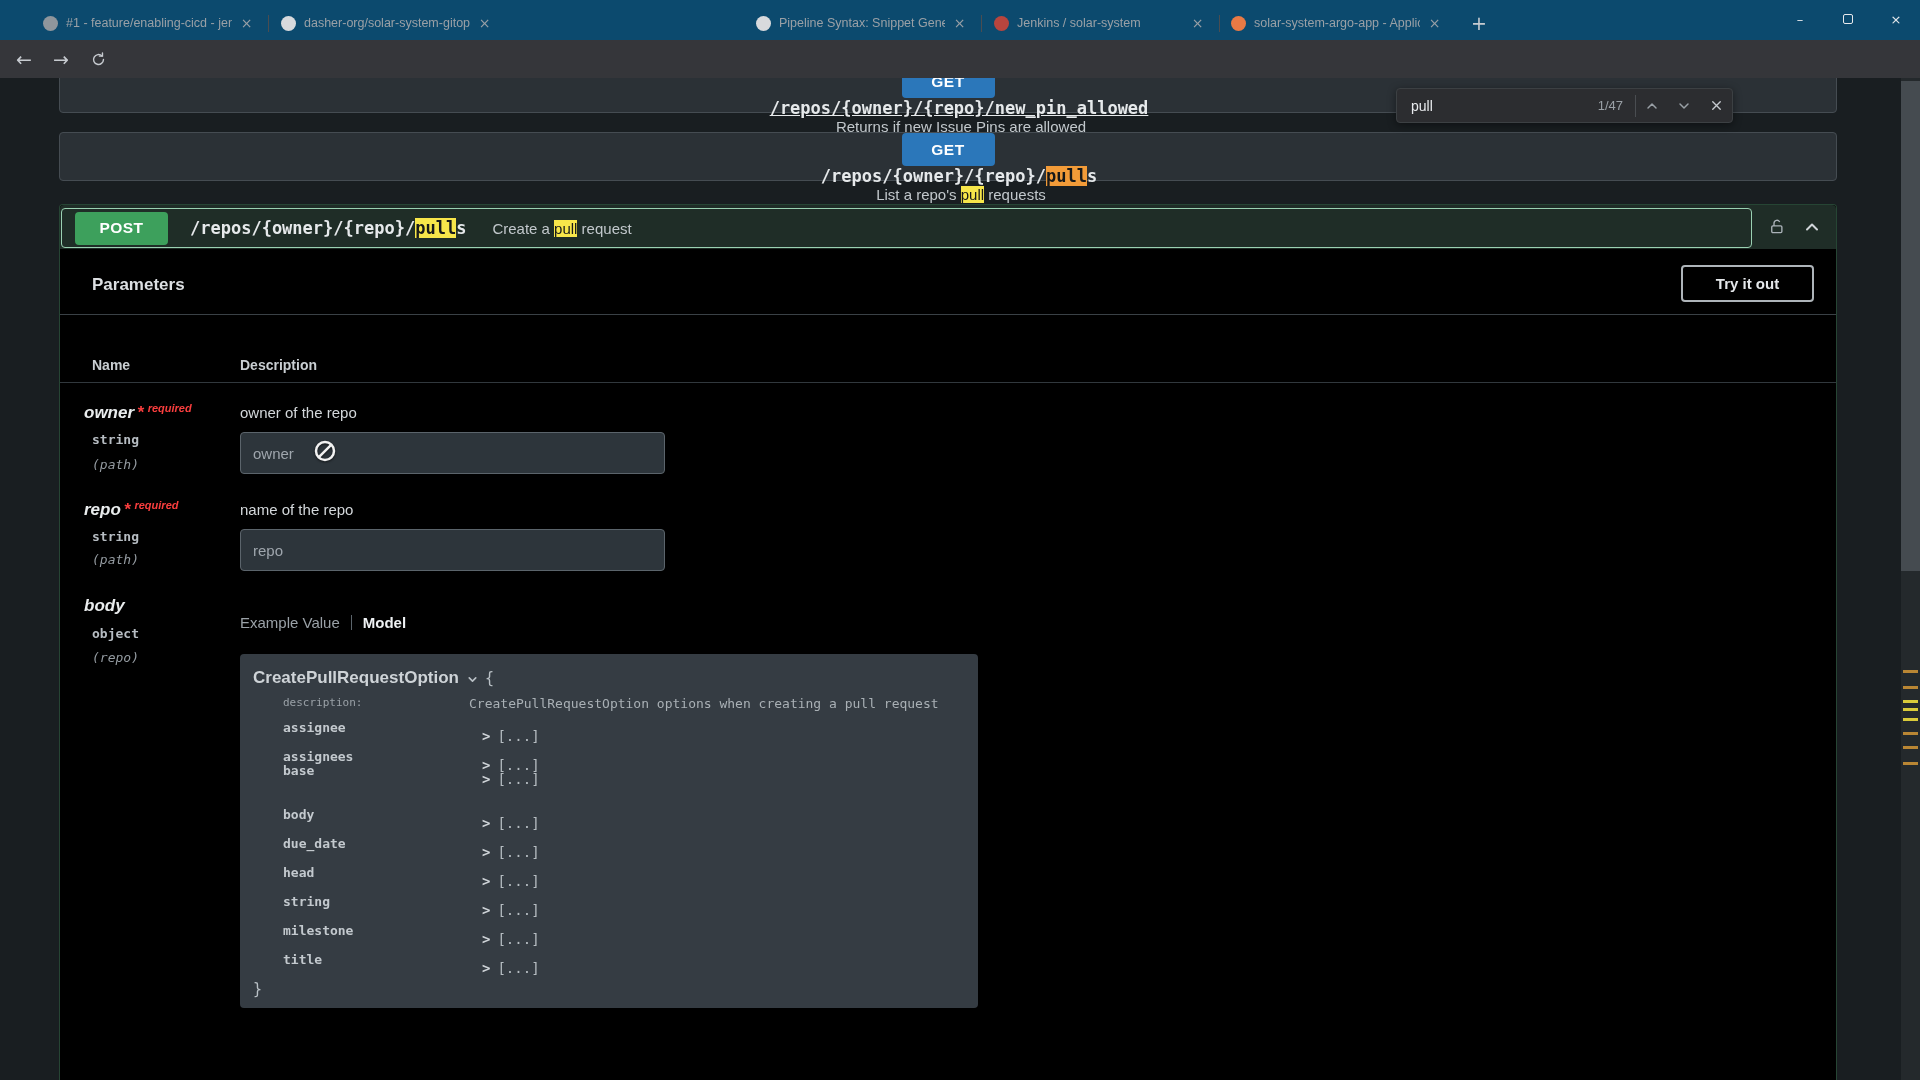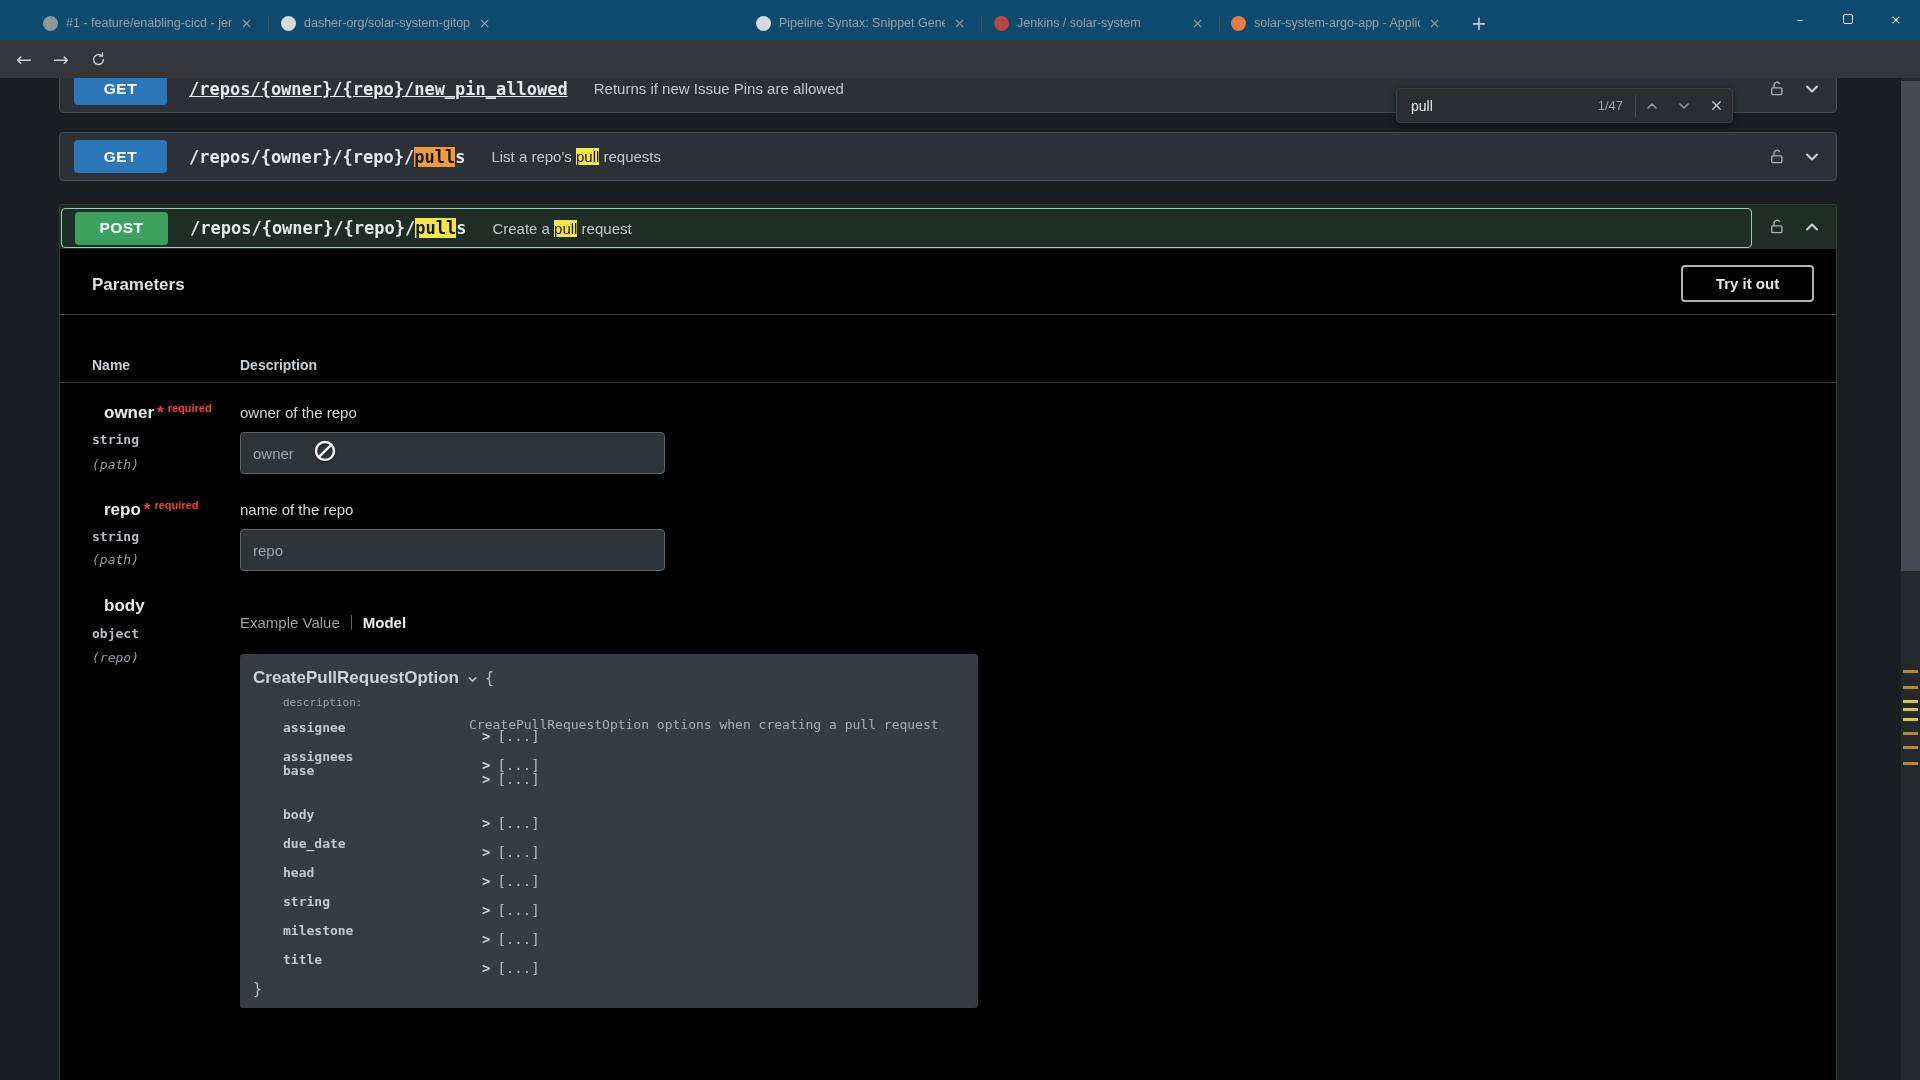--- a/index.html
+++ b/index.html
@@ -30,21 +30,21 @@
   .obx-icons { display:flex; align-items:center; gap:15px; color:#c7cbd0; }
   .ext-badge { position:absolute; left:1757px; top:52px; color:#8a8f94; font-size:12px; }
   .tool-right { position:absolute; left:1798px; top:44px; display:flex; align-items:center; gap:13px; color:#c7cbd0; }
   .avatar { width:26px; height:26px; border-radius:50%; background:#5f6368; display:flex; align-items:center; justify-content:center; overflow:hidden; }
   .kebab { font-size:16px; color:#c7cbd0; }
 
   
   .page { position:absolute; top:78px; left:0; width:1901px; height:1002px; background:#191e21; overflow:hidden; }
 
   .opblock { position:absolute; left:59px; width:1778px; height:49px; border-radius:4px; display:flex; align-items:center; padding:0 14px; }
-  .opblock.get { background:#2b3136; border:1px solid #454c52; }
+  .opblock.get { background:#2b3136; border:1px solid #454c52;flex-direction:column; }
   .badge { width:93px; height:33px; border-radius:4px; color:#fff; font-weight:bold; font-size:15.5px; letter-spacing:.5px; display:flex; align-items:center; justify-content:center; flex:none; }
   .badge.get { background:#2b77ba; }
   .badge.post { background:#3da05c; }
   .path { margin-left:22px; font-family:"DejaVu Sans Mono",monospace; font-size:17px; font-weight:bold; color:#e6e9eb; white-space:nowrap; }
   .path.u { text-decoration:underline; }
   .opdesc { margin-left:26px; font-size:15px; color:#c2c8cc; white-space:nowrap; }
   .row-right { margin-left:auto; display:flex; align-items:center; gap:16px; color:#aab2b8; }
   .chev { color:#d0d5d9; }
   .hl { background:#f7e64a; color:#17191a; }
   .hl.active { background:#f29b38; color:#17191a; }
@@ -52,40 +52,40 @@
   
   .post-block { position:absolute; left:59px; top:126px; width:1778px; height:984px; background:#000000; border:1px solid rgba(110,198,149,.35); border-radius:4px; }
   .post-header { position:absolute; left:0; top:0; width:100%; height:44px; background:#1f2d27; border-radius:4px 4px 0 0; display:flex; align-items:center; padding-right:14px; }
   .post-header-main { flex:1; height:40px; margin:2px 0 0 1px; border:1px solid #9ad1b2; border-radius:4px; display:flex; align-items:center; padding:0 13px; max-width:1700px; }
   .params-title { position:absolute; left:32px; top:70px; font-size:17px; font-weight:bold; color:#dcdfe2; }
   .tryit { position:absolute; left:1621px; top:60px; width:133px; height:37px; border:2px solid #aeb4b9; border-radius:4px; background:transparent; color:#e4e7ea; font-size:15px; font-weight:bold; display:flex; align-items:center; justify-content:center; }
   .div1 { position:absolute; left:0; top:109px; width:100%; height:1px; background:#3a4146; }
   .colhdr { position:absolute; top:152px; font-size:14px; font-weight:bold; color:#c9ced2; }
   .div2 { position:absolute; left:0; top:177px; width:100%; height:1px; background:#31383d; }
 
-  .pname { position:absolute; left:44px; font-size:17px; font-weight:bold; color:#e9eced; }
+  .pname { position:absolute; left:24px; font-size:17px; font-weight:bold; color:#e9eced;font-style:italic; }
   .req-star { color:#f93e3e; margin-left:3px; }
   .req-label { color:#f93e3e; font-size:11px; font-weight:bold; position:relative; top:-6px; margin-left:4px; }
   .ptype { position:absolute; left:32px; font-family:"DejaVu Sans Mono",monospace; font-size:13px; font-weight:bold; color:#b6bcc2; }
   .ploc  { position:absolute; left:32px; font-family:"DejaVu Sans Mono",monospace; font-style:italic; font-size:13px; color:#949ba1; }
   .pdesc { position:absolute; left:180px; font-size:15px; color:#d3d7da; }
   .pinput { position:absolute; left:180px; width:425px; height:42px; background:#2d353b; border:1px solid #5b646b; border-radius:4px; color:#e2e6e9; font-size:15px; padding:0 12px; outline:none; }
   .pinput::placeholder { color:#9fa6ad; }
 
   .tabs-ev { position:absolute; left:180px; top:409px; display:flex; align-items:center; font-size:15px; }
   .tab-example { color:#9aa1a7; }
   .tab-pipe { width:1px; height:15px; background:#5b646b; margin:0 11px; }
   .tab-model { color:#eef1f3; font-weight:bold; }
 
   .modelbox { position:absolute; left:180px; top:449px; width:738px; height:354px; background:#353c43; border-radius:4px; }
   .m-title { position:absolute; left:13px; top:14px; display:flex; align-items:center; font-size:17px; font-weight:bold; color:#ced3d7; }
   .m-title .m-chev { margin:3px 6px 0 7px; color:#b9c0c5; }
   .m-brace { font-family:"DejaVu Sans Mono",monospace; font-size:15px; font-weight:normal; color:#b9c0c5; }
   .m-descrow { position:absolute; left:43px; top:42px; font-family:"DejaVu Sans Mono",monospace; font-size:11px; color:#9aa1a7; white-space:nowrap; }
-  .m-descval { position:absolute; left:229px; top:42px; font-family:"DejaVu Sans Mono",monospace; font-size:13px; color:#a9b0b5; white-space:nowrap;margin-top:21px; }
+  .m-descval { position:absolute; left:229px; top:42px; font-family:"DejaVu Sans Mono",monospace; font-size:13px; color:#a9b0b5; white-space:nowrap; }
   .mfield { position:absolute; left:0; width:100%; height:26px; }
   .mfname { position:absolute; left:43px; top:0; font-family:"DejaVu Sans Mono",monospace; font-size:13px; font-weight:bold; color:#c3c9ce; }
   .mftoggle { position:absolute; left:242px; top:8px; display:flex; align-items:center; font-family:"DejaVu Sans Mono",monospace; font-size:14px; color:#b6bdc2; cursor:pointer; }
   .mftoggle .arr { font-weight:bold; font-size:14px; margin-right:7px; color:#ced3d7; }
   .m-close { position:absolute; left:13px; top:326px; font-family:"DejaVu Sans Mono",monospace; font-size:15px; color:#b9c0c5; }
 
   
   .findbar { position:absolute; left:1396px; top:88px; width:337px; height:35px; background:#2c2d30; border:1px solid #3c4043; border-radius:4px; box-shadow:0 2px 8px rgba(0,0,0,.45); display:flex; align-items:center; z-index:50; }
   .find-input { width:150px; background:transparent; border:none; outline:none; color:#e8eaed; font-size:14px; padding:0 0 0 14px; font-family:"Liberation Sans",sans-serif; }
   .find-count { margin-left:auto; color:#9aa0a6; font-size:13px; margin-right:12px; white-space:nowrap; }

